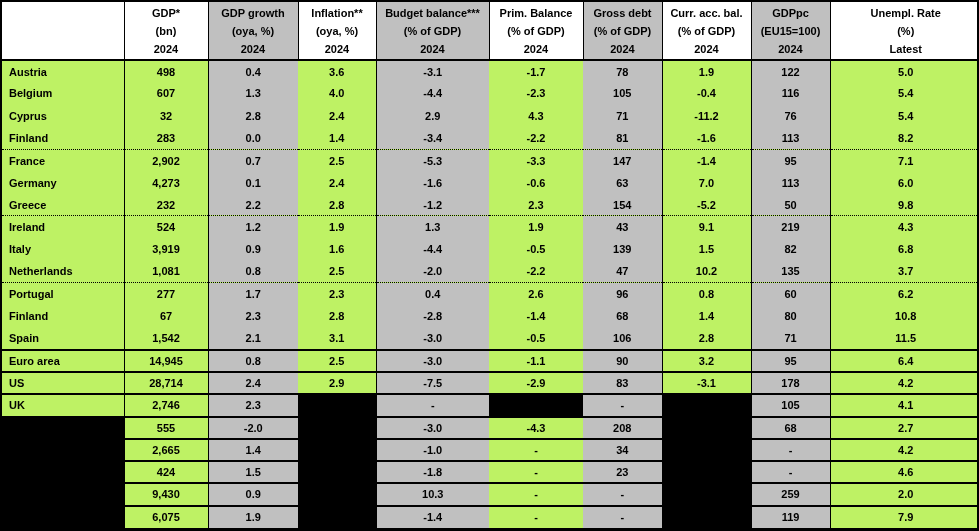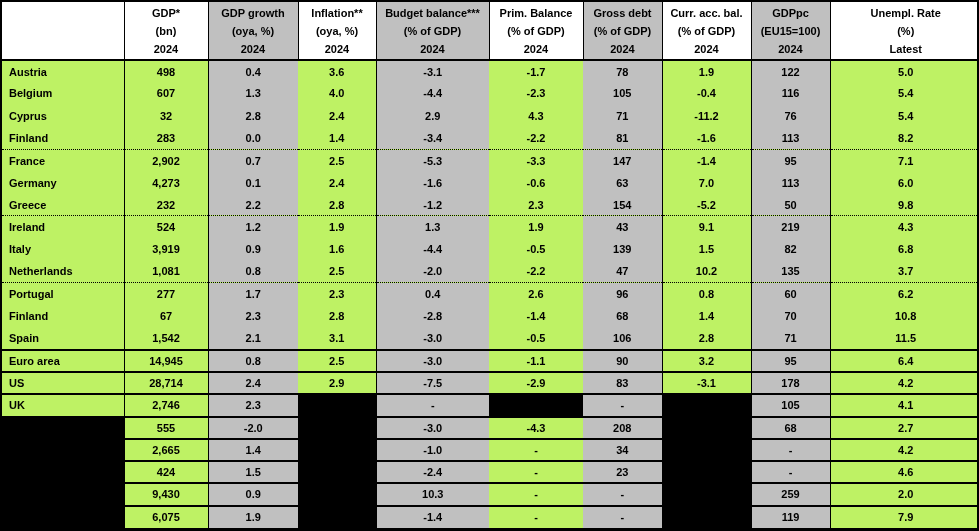--- a/index.html
+++ b/index.html
@@ -230,21 +230,21 @@
         </tr>
         <tr>
           <td class="label bR">Finland</td>
           <td class="bR">67</td>
           <td class="shaded">2.3</td>
           <td class="bR">2.8</td>
           <td class="shaded">-2.8</td>
           <td>-1.4</td>
           <td class="bR shaded">68</td>
           <td class="bR">1.4</td>
-          <td class="bR shaded">70</td>
+          <td class="bR shaded">80</td>
           <td>10.8</td>
         </tr>
         <tr>
           <td class="label bR">Spain</td>
           <td class="bR">1,542</td>
           <td class="shaded">2.1</td>
           <td class="bR">3.1</td>
           <td class="shaded">-3.0</td>
           <td>-0.5</td>
           <td class="bR shaded">106</td>
@@ -310,21 +310,21 @@
           <td class="bR shaded">34</td>
           <td class="bR black"></td>
           <td class="bR shaded">-</td>
           <td>4.2</td>
         </tr>
         <tr class="sep-solid">
           <td class="label bR black"></td>
           <td class="bR">424</td>
           <td class="shaded">1.5</td>
           <td class="bR black"></td>
-          <td class="shaded">-2.4</td>
+          <td class="shaded">-1.8</td>
           <td>-</td>
           <td class="bR shaded">23</td>
           <td class="bR black"></td>
           <td class="bR shaded">-</td>
           <td>4.6</td>
         </tr>
         <tr class="sep-solid">
           <td class="label bR black"></td>
           <td class="bR">9,430</td>
           <td class="shaded">0.9</td>

